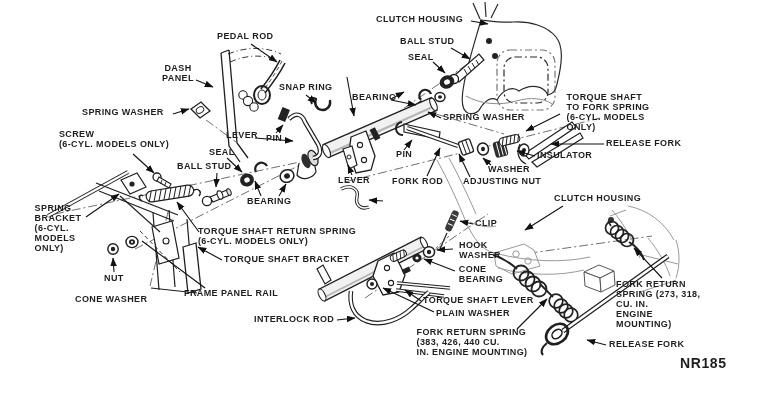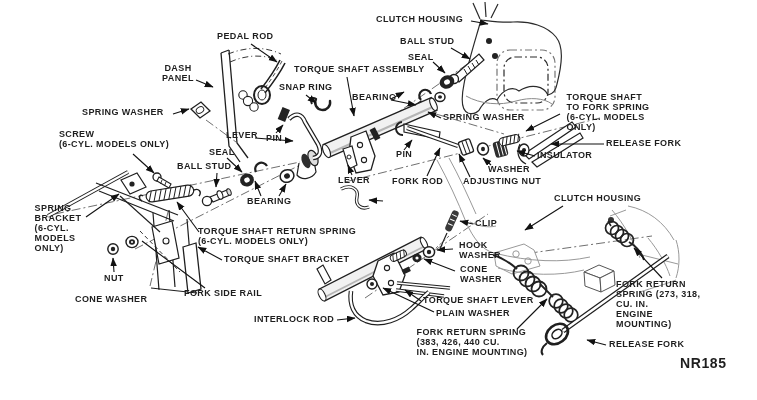--- a/index.html
+++ b/index.html
@@ -351,21 +351,20 @@
     <line x1="606" y1="345" x2="587" y2="340" marker-end="url(#arw)"></line>
   </g>
 </svg>
 
 <div class="lbl" style="left:376px;top:14px">CLUTCH HOUSING</div>
 <div class="lbl" style="left:217px;top:31px">PEDAL ROD</div>
 <div class="lbl" style="left:400px;top:36px">BALL STUD</div>
 <div class="lbl" style="left:408px;top:52px">SEAL</div>
 <div class="lbl cx rt" style="left:178px;top:63px">DASH
 PANEL</div>
-<div class="lbl" style="left:294px;top:64px">TORQUE SHAFT ASSEMBLY</div>
 <div class="lbl" style="left:279px;top:82px">SNAP RING</div>
 <div class="lbl" style="left:352px;top:92px">BEARING</div>
 <div class="lbl" style="left:82px;top:107px">SPRING WASHER</div>
 <div class="lbl" style="left:443px;top:112px">SPRING WASHER</div>
 <div class="lbl cx" style="left:608px;top:92px">TORQUE SHAFT
 TO FORK SPRING
 (6-CYL. MODELS
 ONLY)</div>
 <div class="lbl" style="left:226px;top:130px">LEVER</div>
 <div class="lbl" style="left:266px;top:133px">PIN</div>
@@ -387,24 +386,24 @@
 (6-CYL.
 MODELS
 ONLY)</div>
 <div class="lbl" style="left:475px;top:218px">CLIP</div>
 <div class="lbl cx" style="left:277px;top:226px">TORQUE SHAFT RETURN SPRING
 (6-CYL. MODELS ONLY)</div>
 <div class="lbl cx" style="left:480px;top:240px">HOOK
 WASHER</div>
 <div class="lbl" style="left:224px;top:254px">TORQUE SHAFT BRACKET</div>
 <div class="lbl cx" style="left:481px;top:264px">CONE
-WASHER</div>
+BEARING</div>
 <div class="lbl" style="left:104px;top:273px">NUT</div>
 <div class="lbl" style="left:75px;top:294px">CONE WASHER</div>
-<div class="lbl" style="left:184px;top:288px">FORK SIDE RAIL</div>
+<div class="lbl" style="left:184px;top:288px">FRAME PANEL RAIL</div>
 <div class="lbl" style="left:423px;top:295px">TORQUE SHAFT LEVER</div>
 <div class="lbl" style="left:436px;top:308px">PLAIN WASHER</div>
 <div class="lbl" style="left:254px;top:314px">INTERLOCK ROD</div>
 <div class="lbl cx" style="left:472px;top:327px">FORK RETURN SPRING
 (383, 426, 440 CU.
 IN. ENGINE MOUNTING)</div>
 <div class="lbl cx" style="left:663px;top:279px">FORK RETURN
 SPRING (273, 318,
 CU. IN.
 ENGINE MOUNTING)</div>

